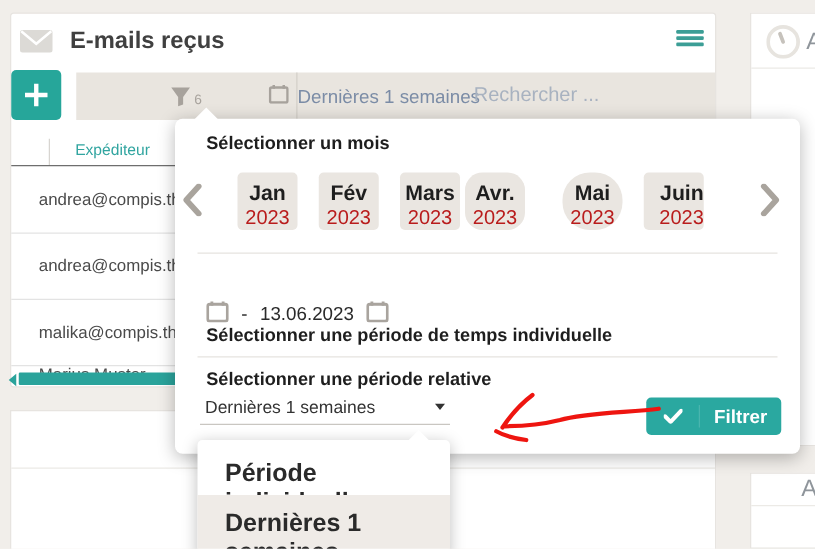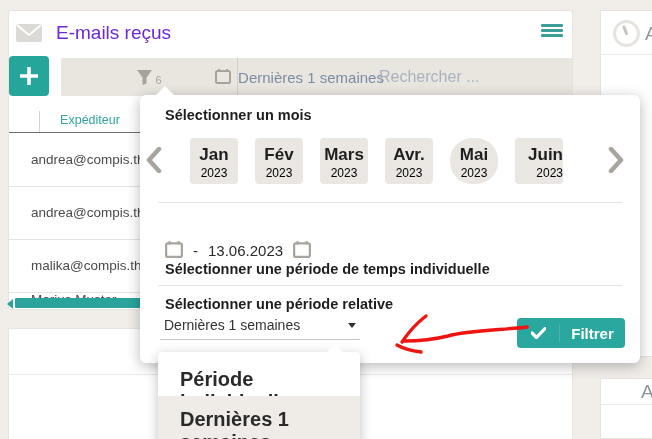--- a/index.html
+++ b/index.html
@@ -2,21 +2,21 @@
 <html><head>
 <meta charset="utf-8">
 <style>
   html,body{margin:0;padding:0;}
   body{font-family:"Liberation Sans","DejaVu Sans",sans-serif;background:#f1eeea;}
   #screen{position:relative;width:652px;height:439px;background:#f1eeea;overflow:hidden;}
   .card{position:absolute;background:#ffffff;border:1px solid #e7e4e0;box-sizing:border-box;}
 
   
   #mailCard{left:8px;top:10px;width:565px;height:300px;border-radius:3px;}
-  .mail-title{position:absolute;left:47px;top:11px;font-size:19px;color:#6d28d9;}
+  .mail-title{position:absolute;left:47px;top:11px;font-size:19px;color:#404040;font-weight:bold;}
   .envelope{position:absolute;left:6px;top:12px;}
   .burger{position:absolute;right:9px;top:13px;width:22px;height:17px;cursor:pointer;}
   .burger div{height:3px;background:#3c9e96;margin-bottom:2px;border-radius:1px;}
 
   .toolbar{position:absolute;left:52px;top:47px;right:0;height:38px;background:#e9e5df;display:flex;align-items:center;}
   .tb-btn{height:100%;display:flex;align-items:center;justify-content:center;box-sizing:border-box;cursor:pointer;}
   .tb-funnel{width:177px;border-right:1px solid #d3cfc9;color:#a7a29c;}
   .funnel-count{font-size:11px;color:#a7a29c;margin-left:2px;margin-top:6px;}
   .tb-date{width:123px;color:#7b8ca6;font-size:15px;gap:7px;padding:0 8px;}
   .tb-search{flex:1;padding-left:18px;font-size:16px;color:#a8b2c0;justify-content:flex-start;}
@@ -46,21 +46,21 @@
   .gauge{position:absolute;left:12px;top:9px;}
 
   
   #popup{position:absolute;left:140px;top:95px;width:500px;height:268px;background:#fff;border-radius:6px;
          box-shadow:0 3px 14px rgba(0,0,0,0.28);z-index:10;}
   #popup .notch{position:absolute;left:15px;top:-9px;width:0;height:0;border:10px solid transparent;border-bottom:10px solid #fff;border-top:none;}
   .sec-title{position:absolute;left:25px;font-weight:bold;font-size:14.5px;color:#1e1e1e;}
   .chev{position:absolute;cursor:pointer;}
   .month-btn{position:absolute;top:43px;width:48px;height:46px;background:#eae6e1;border-radius:4px;text-align:center;cursor:pointer;}
   .month-btn .mn{font-size:17px;font-weight:bold;color:#1e1e1e;margin-top:7px;}
-  .month-btn .yr{font-size:12px;color:#000000;margin-top:1px;}
+  .month-btn .yr{font-size:16px;color:#b91c1c;margin-top:1px;}
   .pop-div{position:absolute;left:18px;right:18px;height:1px;background:#e6e3df;}
   .date-row{position:absolute;left:25px;top:145px;display:flex;align-items:center;gap:10px;font-size:15px;color:#2a2a2a;}
   .cal-ic{color:#a9a49e;}
   .select{position:absolute;left:20px;top:218px;width:200px;height:26px;border-bottom:1px solid #c9c6c1;font-size:14px;color:#333;cursor:pointer;}
   .select .val{position:absolute;left:4px;top:4px;}
   .select .caret{position:absolute;right:4px;top:10px;width:0;height:0;border:4px solid transparent;border-top:5px solid #333;}
   .filter-btn{position:absolute;right:15px;top:223px;width:108px;height:30px;background:#2aa8a0;border-radius:4px;display:flex;align-items:center;cursor:pointer;}
   .filter-btn .chk{width:42px;display:flex;justify-content:center;border-right:1px solid #49b5ae;height:18px;align-items:center;}
   .filter-btn .lbl{flex:1;text-align:center;color:#fff;font-weight:bold;font-size:15px;}
 
@@ -175,21 +175,21 @@
         <div class="yr">2023</div>
     </div>
     <div class="month-btn" style="left:115px;">
       <div class="mn">Fév</div>
         <div class="yr">2023</div>
     </div>
     <div class="month-btn" style="left:180px;">
       <div class="mn">Mars</div>
         <div class="yr">2023</div>
     </div>
-    <div class="month-btn" style="left:245px;">
+    <div class="month-btn" style="left:232px;border-radius:14px;">
       <div class="mn">Avr.</div>
         <div class="yr">2023</div>
     </div>
     <div class="month-btn" style="left:310px;border-radius:22px;">
       <div class="mn">Mai</div>
         <div class="yr">2023</div>
     </div>
     <div class="month-btn" style="left:375px;text-align:right;">
       <div class="mn">Juin</div>
         <div class="yr">2023</div>

